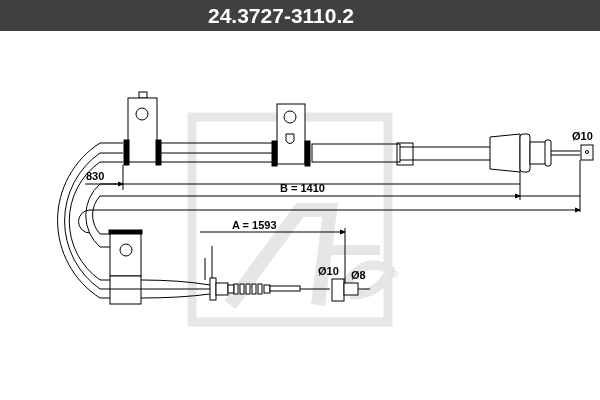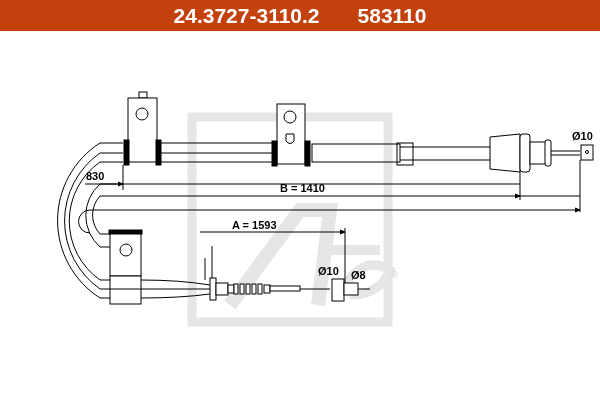--- a/index.html
+++ b/index.html
@@ -1,33 +1,32 @@
 <!DOCTYPE html>
 <html><head>
   <meta charset="utf-8">
   <style>
     html, body { margin: 0; padding: 0; background: #ffffff; }
     body { width: 600px; height: 400px; position: relative; overflow: hidden; font-family: "Liberation Sans", sans-serif; }
     .header {
       position: absolute; left: 0; top: 0; width: 600px; height: 31px;
-      background: #c2410c; color: #ffffff;
+      background: #404040; color: #ffffff;
       display: flex; align-items: center; justify-content: center;
       font-family: "Liberation Sans", sans-serif; font-weight: bold; font-size: 21px;
       letter-spacing: 0px;
     }
     .header .part { margin-right: 38px; }
     .drawing { position: absolute; left: 0; top: 31px; width: 600px; height: 369px; }
     svg text { font-family: "Liberation Sans", sans-serif; font-weight: bold; }
   </style>
 </head>
 <body>
 
 <div class="header">
   <span class="part">24.3727-3110.2</span>
-  <span>583110</span>
 </div>
 
 <div class="drawing">
   <svg width="600" height="369" viewBox="0 31 600 369" xmlns="http://www.w3.org/2000/svg">
 
     <g fill="none" stroke="#e6e6e6" stroke-width="9">
       <rect x="192" y="117" width="196" height="205"></rect>
       <path d="M230 305 L300 210 L330 210 L318 305" stroke-width="14"></path>
       <path d="M320 250 L380 250" stroke-width="10"></path>
       <path d="M345 285 Q365 255 390 270 Q380 295 350 295" stroke-width="9"></path>

